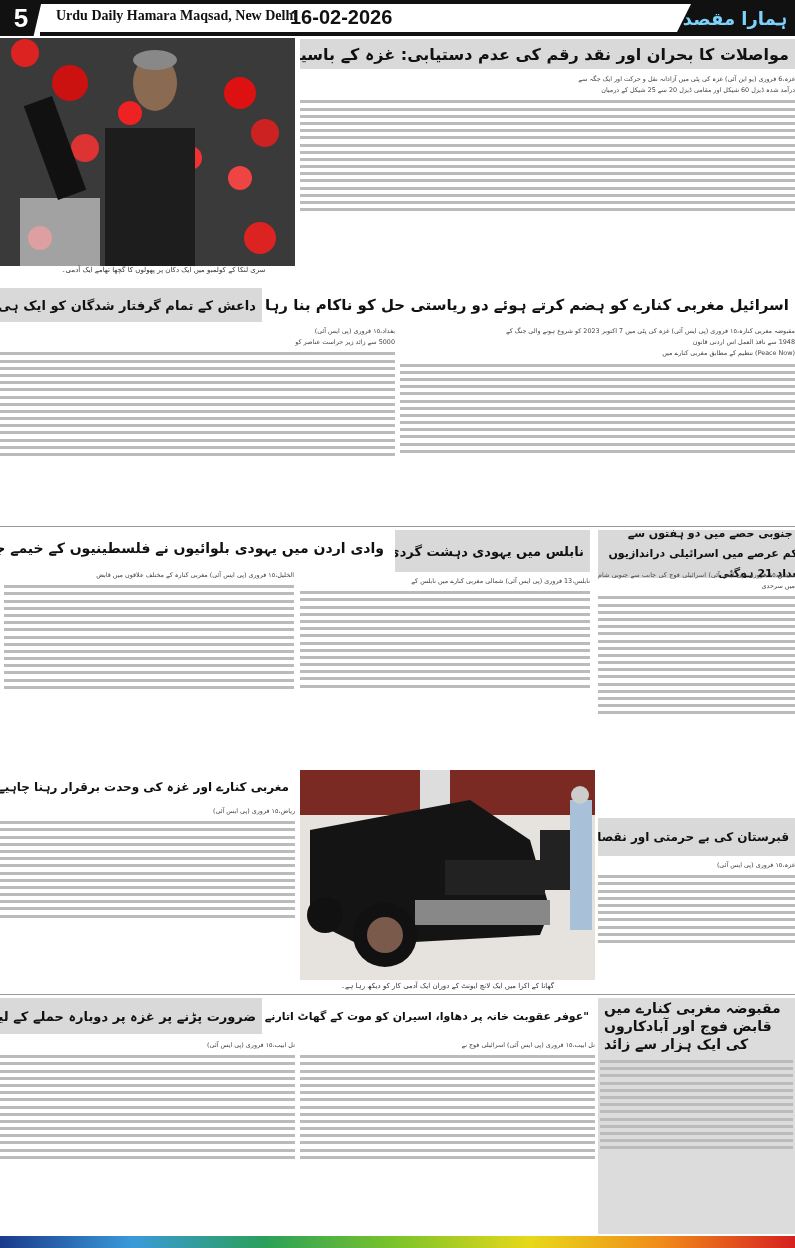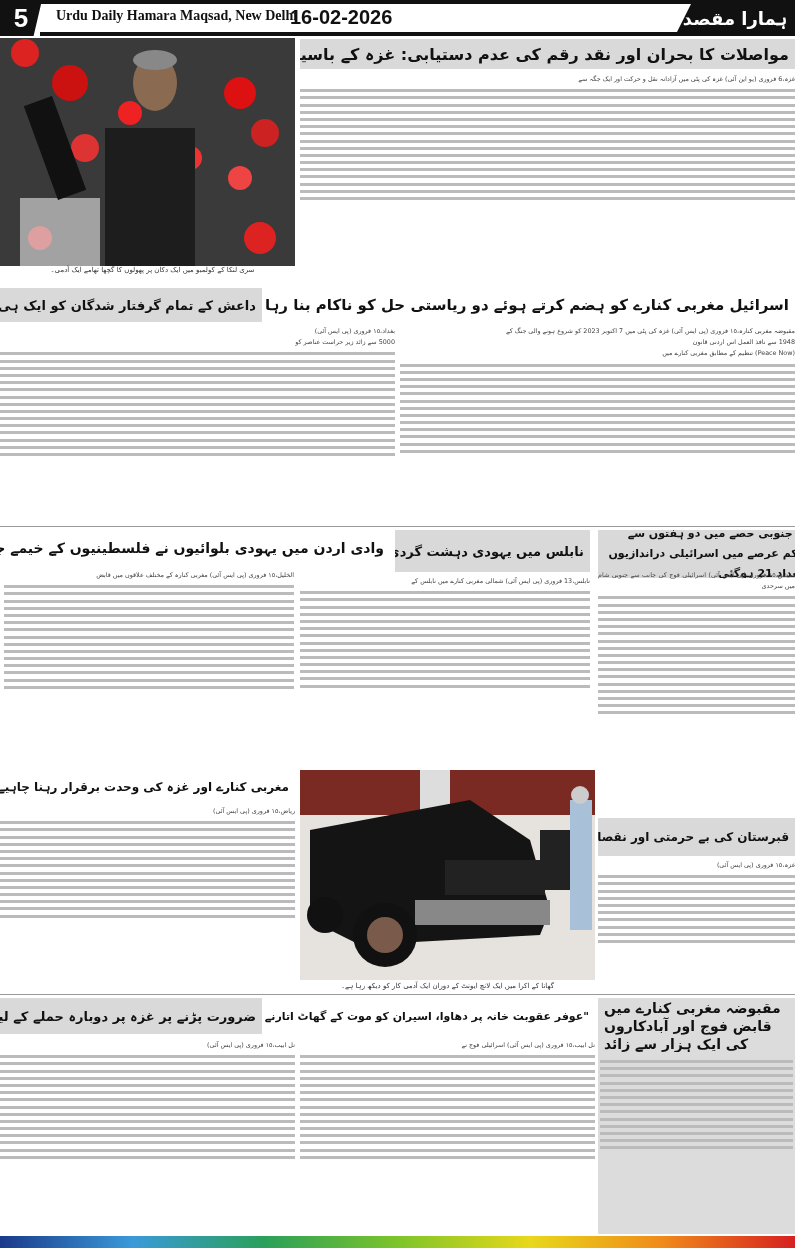--- a/index.html
+++ b/index.html
@@ -3,21 +3,21 @@
 <meta charset="utf-8">
 <style>
 *{box-sizing:border-box;margin:0;padding:0}
 body{width:795px;height:1248px;background:#fff;font-family:"DejaVu Sans",sans-serif;position:relative;overflow:hidden;color:#111}
 .masthead{position:absolute;left:0;top:0;width:795px;height:36px;background:#fff}
 .mh-bar{position:absolute;left:40px;right:60px;top:0;height:4px;background:#111}
 .mh-bar2{position:absolute;left:40px;right:60px;bottom:0;height:4px;background:#111}
 .page-num{position:absolute;left:0;top:0;width:42px;height:36px;background:#111;color:#fff;font:bold 26px "Liberation Sans",sans-serif;display:flex;align-items:center;justify-content:center;clip-path:polygon(0 0,100% 0,80% 100%,0 100%)}
 .paper-name{position:absolute;left:56px;top:8px;font:bold 14px "Liberation Serif",serif}
 .issue-date{position:absolute;left:290px;top:6px;font:bold 20px "Liberation Sans",sans-serif}
-.logo{position:absolute;right:0;top:0;width:120px;height:36px;background:#111;color:#ffffff;font:bold 18px "DejaVu Sans",sans-serif;display:flex;align-items:center;justify-content:center;clip-path:polygon(15% 0,100% 0,100% 100%,0 100%)}
+.logo{position:absolute;right:0;top:0;width:120px;height:36px;background:#111;color:#7dd3fc;font:bold 18px "DejaVu Sans",sans-serif;display:flex;align-items:center;justify-content:center;clip-path:polygon(15% 0,100% 0,100% 100%,0 100%)}
 .photo{position:absolute;overflow:hidden}
 .caption{position:absolute;font-size:7px;direction:rtl;text-align:center;color:#333}
 .headline{position:absolute;direction:rtl;font-weight:bold;color:#111;display:flex;align-items:center;padding:0 6px;white-space:nowrap;overflow:hidden}
 .headline.gray{background:#d9d9d9}
 .col{position:absolute;direction:rtl;overflow:hidden;font-size:6.4px;line-height:11.2px;color:#444;text-align:justify}
 .col span{display:block}
 .rule{position:absolute;background:#999}
 .gray-box{position:absolute;background:#dcdcdc}
 .footer-strip{position:absolute;left:0;bottom:0;width:795px;height:12px;background:linear-gradient(90deg,#1a3a8a,#3a9ad9,#2aa05a,#7dc42a,#e8d81a,#f08a1a,#d62020)}
 .line{display:block;height:3px;background:#bbb;margin:4px 0 4.2px}
@@ -49,26 +49,27 @@
       <circle cx="260" cy="200" r="16" fill="#d22"></circle>
     <circle cx="40" cy="200" r="12" fill="#c33"></circle>
       <circle cx="240" cy="140" r="12" fill="#e44"></circle>
     <rect x="105" y="90" width="90" height="138" fill="#1d1d1d"></rect>
     <ellipse cx="155" cy="45" rx="22" ry="28" fill="#8a6a50"></ellipse>
     <ellipse cx="155" cy="22" rx="22" ry="10" fill="#888"></ellipse>
     <rect x="20" y="160" width="80" height="68" fill="#e8e8e8" opacity=".6"></rect>
     <rect x="40" y="60" width="30" height="100" fill="#111" transform="rotate(-20 55 110)"></rect>
   </svg>
 </div>
-<div class="caption" style="left:5px;top:266px;width:295px">سری لنکا کے کولمبو میں ایک دکان پر پھولوں کا گچھا تھامے ایک آدمی۔</div>
+<div class="caption" style="left:16px;top:266px;width:295px">سری لنکا کے کولمبو میں ایک دکان پر پھولوں کا گچھا تھامے ایک آدمی۔</div>
 
 <div class="headline gray" style="left:300px;top:39px;width:495px;height:30px;font-size:16px">مواصلات کا بحران اور نقد رقم کی عدم دستیابی: غزہ کے باسیوں کی زندگی کا ایک نئی مشکل سے دوچار</div>
 
 <div class="col" style="left:300px;top:74px;width:495px;height:210px">
   <span style="text-align:right">غزہ،6 فروری (یو این آئی) غزہ کی پٹی میں آزادانہ نقل و حرکت اور ایک جگہ سے</span>
+  <span>درآمد شدہ ڈیزل 60 شیکل اور مقامی ڈیزل 20 سے 25 شیکل کے درمیان</span>
   <div class="line"></div>
     <div class="line"></div>
     <div class="line"></div>
     <div class="line"></div>
     <div class="line"></div>
   <div class="line"></div>
     <div class="line"></div>
     <div class="line"></div>
     <div class="line"></div>
     <div class="line"></div>

